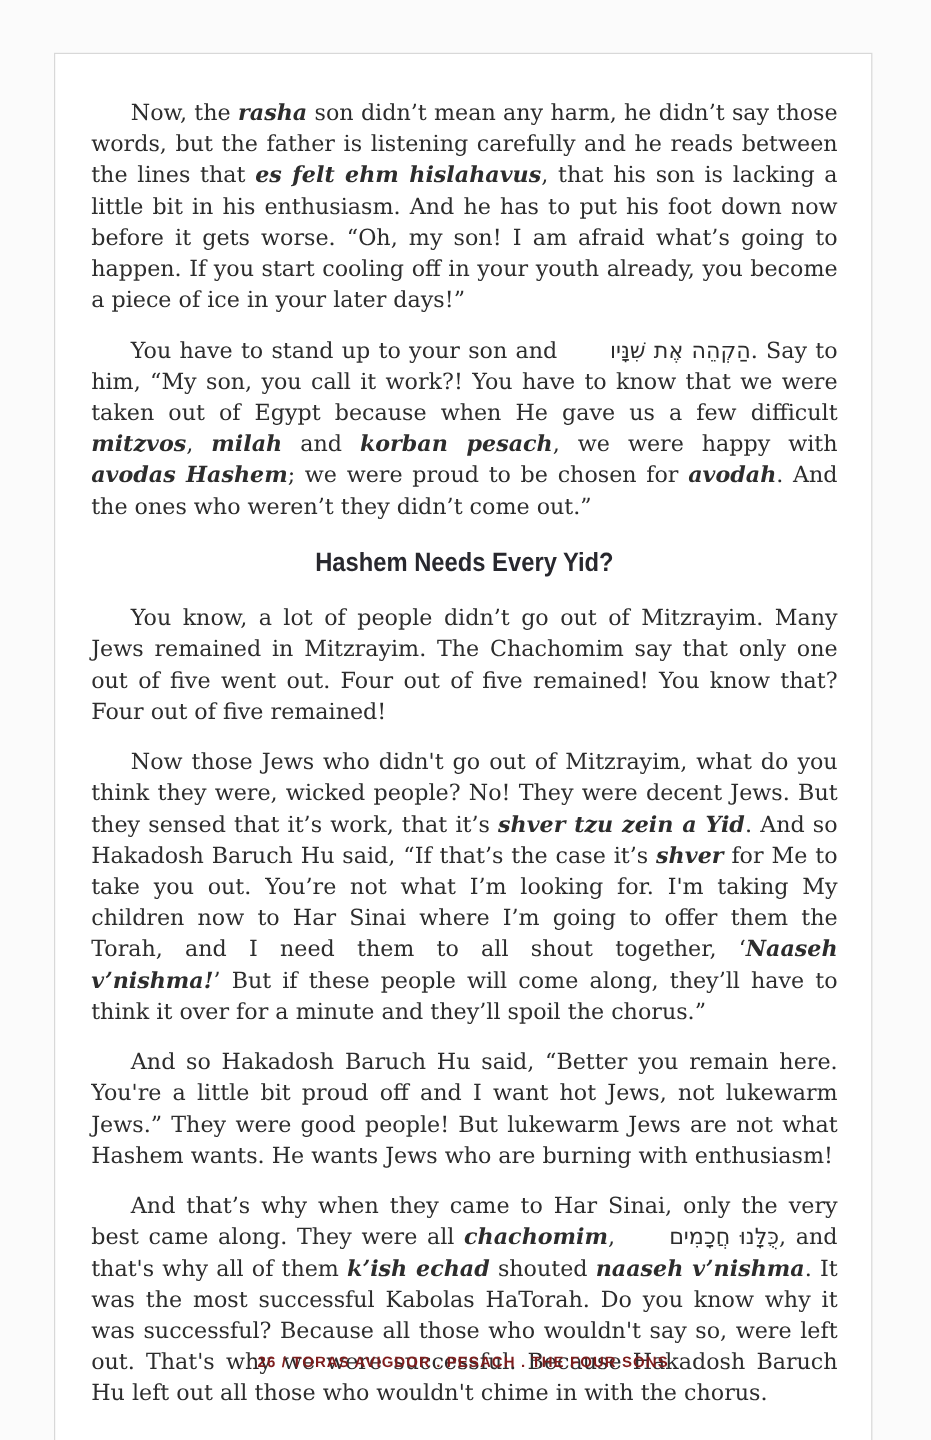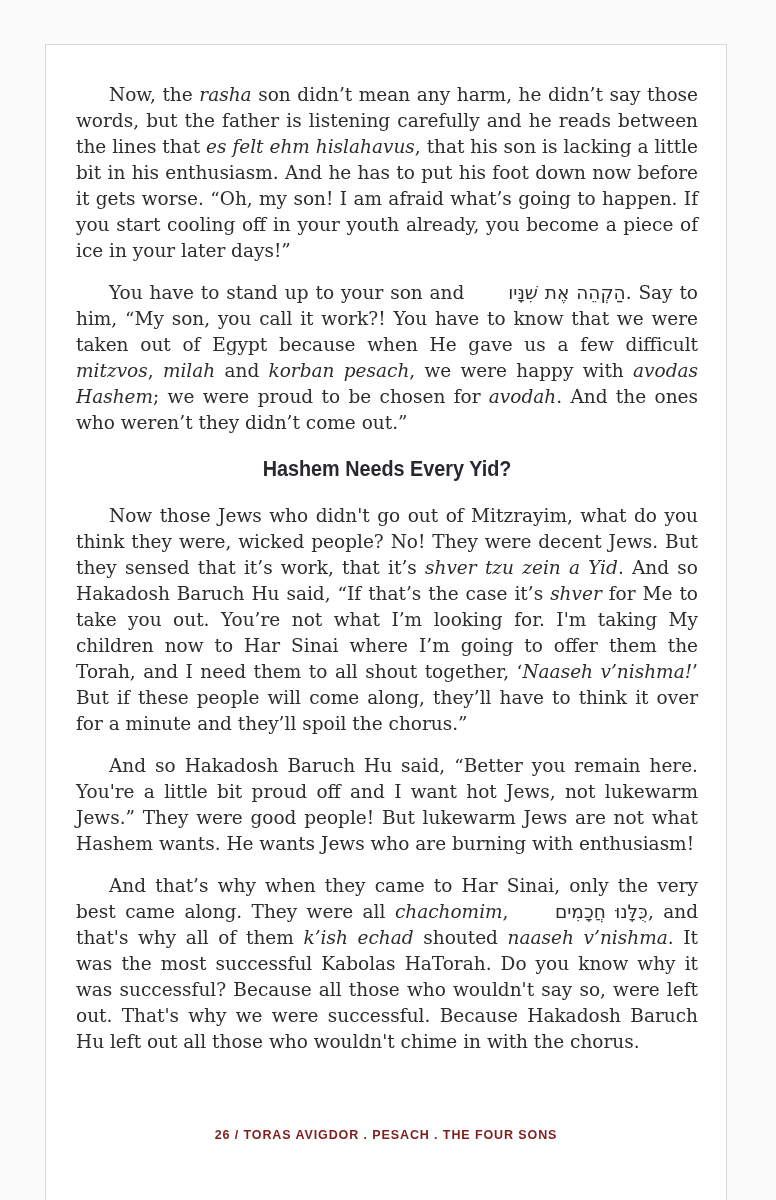--- a/index.html
+++ b/index.html
@@ -28,20 +28,21 @@
     margin: 0 0 16px 0;
     font-family: "DejaVu Serif", serif;
     font-size: 18.5px;
     line-height: 26px;
     color: #2d2d2d;
     text-align: justify;
     text-indent: 33px;
   }
   .article p.body-paragraph i {
     font-style: italic;
+    font-weight: bold;
   }
   .hebrew {
     font-family: "DejaVu Serif", "DejaVu Sans", serif;
     font-style: normal;
     margin-left: 37px;
   }
   h2.section-heading {
     margin: 20px 0 21px 0;
     text-align: center;
     font-family: "Liberation Sans", sans-serif;
@@ -65,20 +66,21 @@
   }
 </style>
 </head>
 <body>
 
 <div class="page">
   <div class="article">
       <p class="body-paragraph"><span>Now, the </span><i>rasha</i><span> son didn’t mean any harm, he didn’t say those words, but the father is listening carefully and he reads between the lines that </span><i>es felt ehm hislahavus</i><span>, that his son is lacking a little bit in his enthusiasm. And he has to put his foot down now before it gets worse. “Oh, my son! I am afraid what’s going to happen. If you start cooling off in your youth already, you become a piece of ice in your later days!”</span></p>
       <p class="body-paragraph"><span>You have to stand up to your son and </span><span class="hebrew">הַקְהֵה אֶת שִׁנָּיו</span><span>. Say to him, “My son, you call it work?! You have to know that we were taken out of Egypt because when He gave us a few difficult </span><i>mitzvos</i><span>, </span><i>milah</i><span> and </span><i>korban pesach</i><span>, we were happy with </span><i>avodas Hashem</i><span>; we were proud to be chosen for </span><i>avodah</i><span>. And the ones who weren’t they didn’t come out.”</span></p>
       <h2 class="section-heading">Hashem Needs Every Yid?</h2>
+      <p class="body-paragraph"><span>You know, a lot of people didn’t go out of Mitzrayim. Many Jews remained in Mitzrayim. The Chachomim say that only one out of five went out. Four out of five remained! You know that? Four out of five remained!</span></p>
       <p class="body-paragraph"><span>Now those Jews who didn't go out of Mitzrayim, what do you think they were, wicked people? No! They were decent Jews. But they sensed that it’s work, that it’s </span><i>shver tzu zein a Yid</i><span>. And so Hakadosh Baruch Hu said, “If that’s the case it’s </span><i>shver</i><span> for Me to take you out. You’re not what I’m looking for. I'm taking My children now to Har Sinai where I’m going to offer them the Torah, and I need them to all shout together, ‘</span><i>Naaseh v’nishma!</i><span>’ But if these people will come along, they’ll have to think it over for a minute and they’ll spoil the chorus.”</span></p>
       <p class="body-paragraph"><span>And so Hakadosh Baruch Hu said, “Better you remain here. You're a little bit proud off and I want hot Jews, not lukewarm Jews.” They were good people! But lukewarm Jews are not what Hashem wants. He wants Jews who are burning with enthusiasm!</span></p>
       <p class="body-paragraph"><span>And that’s why when they came to Har Sinai, only the very best came along. They were all </span><i>chachomim</i><span>, </span><span class="hebrew">כֻּלָּנוּ חֲכָמִים</span><span>, and that's why all of them </span><i>k’ish echad</i><span> shouted </span><i>naaseh v’nishma</i><span>. It was the most successful Kabolas HaTorah. Do you know why it was successful? Because all those who wouldn't say so, were left out. That's why we were successful. Because Hakadosh Baruch Hu left out all those who wouldn't chime in with the chorus.</span></p>
     </div>
   <div class="page-footer">
     <span>26 / TORAS AVIGDOR . PESACH . THE FOUR SONS</span>
   </div>
 </div>
 
 </body></html>

